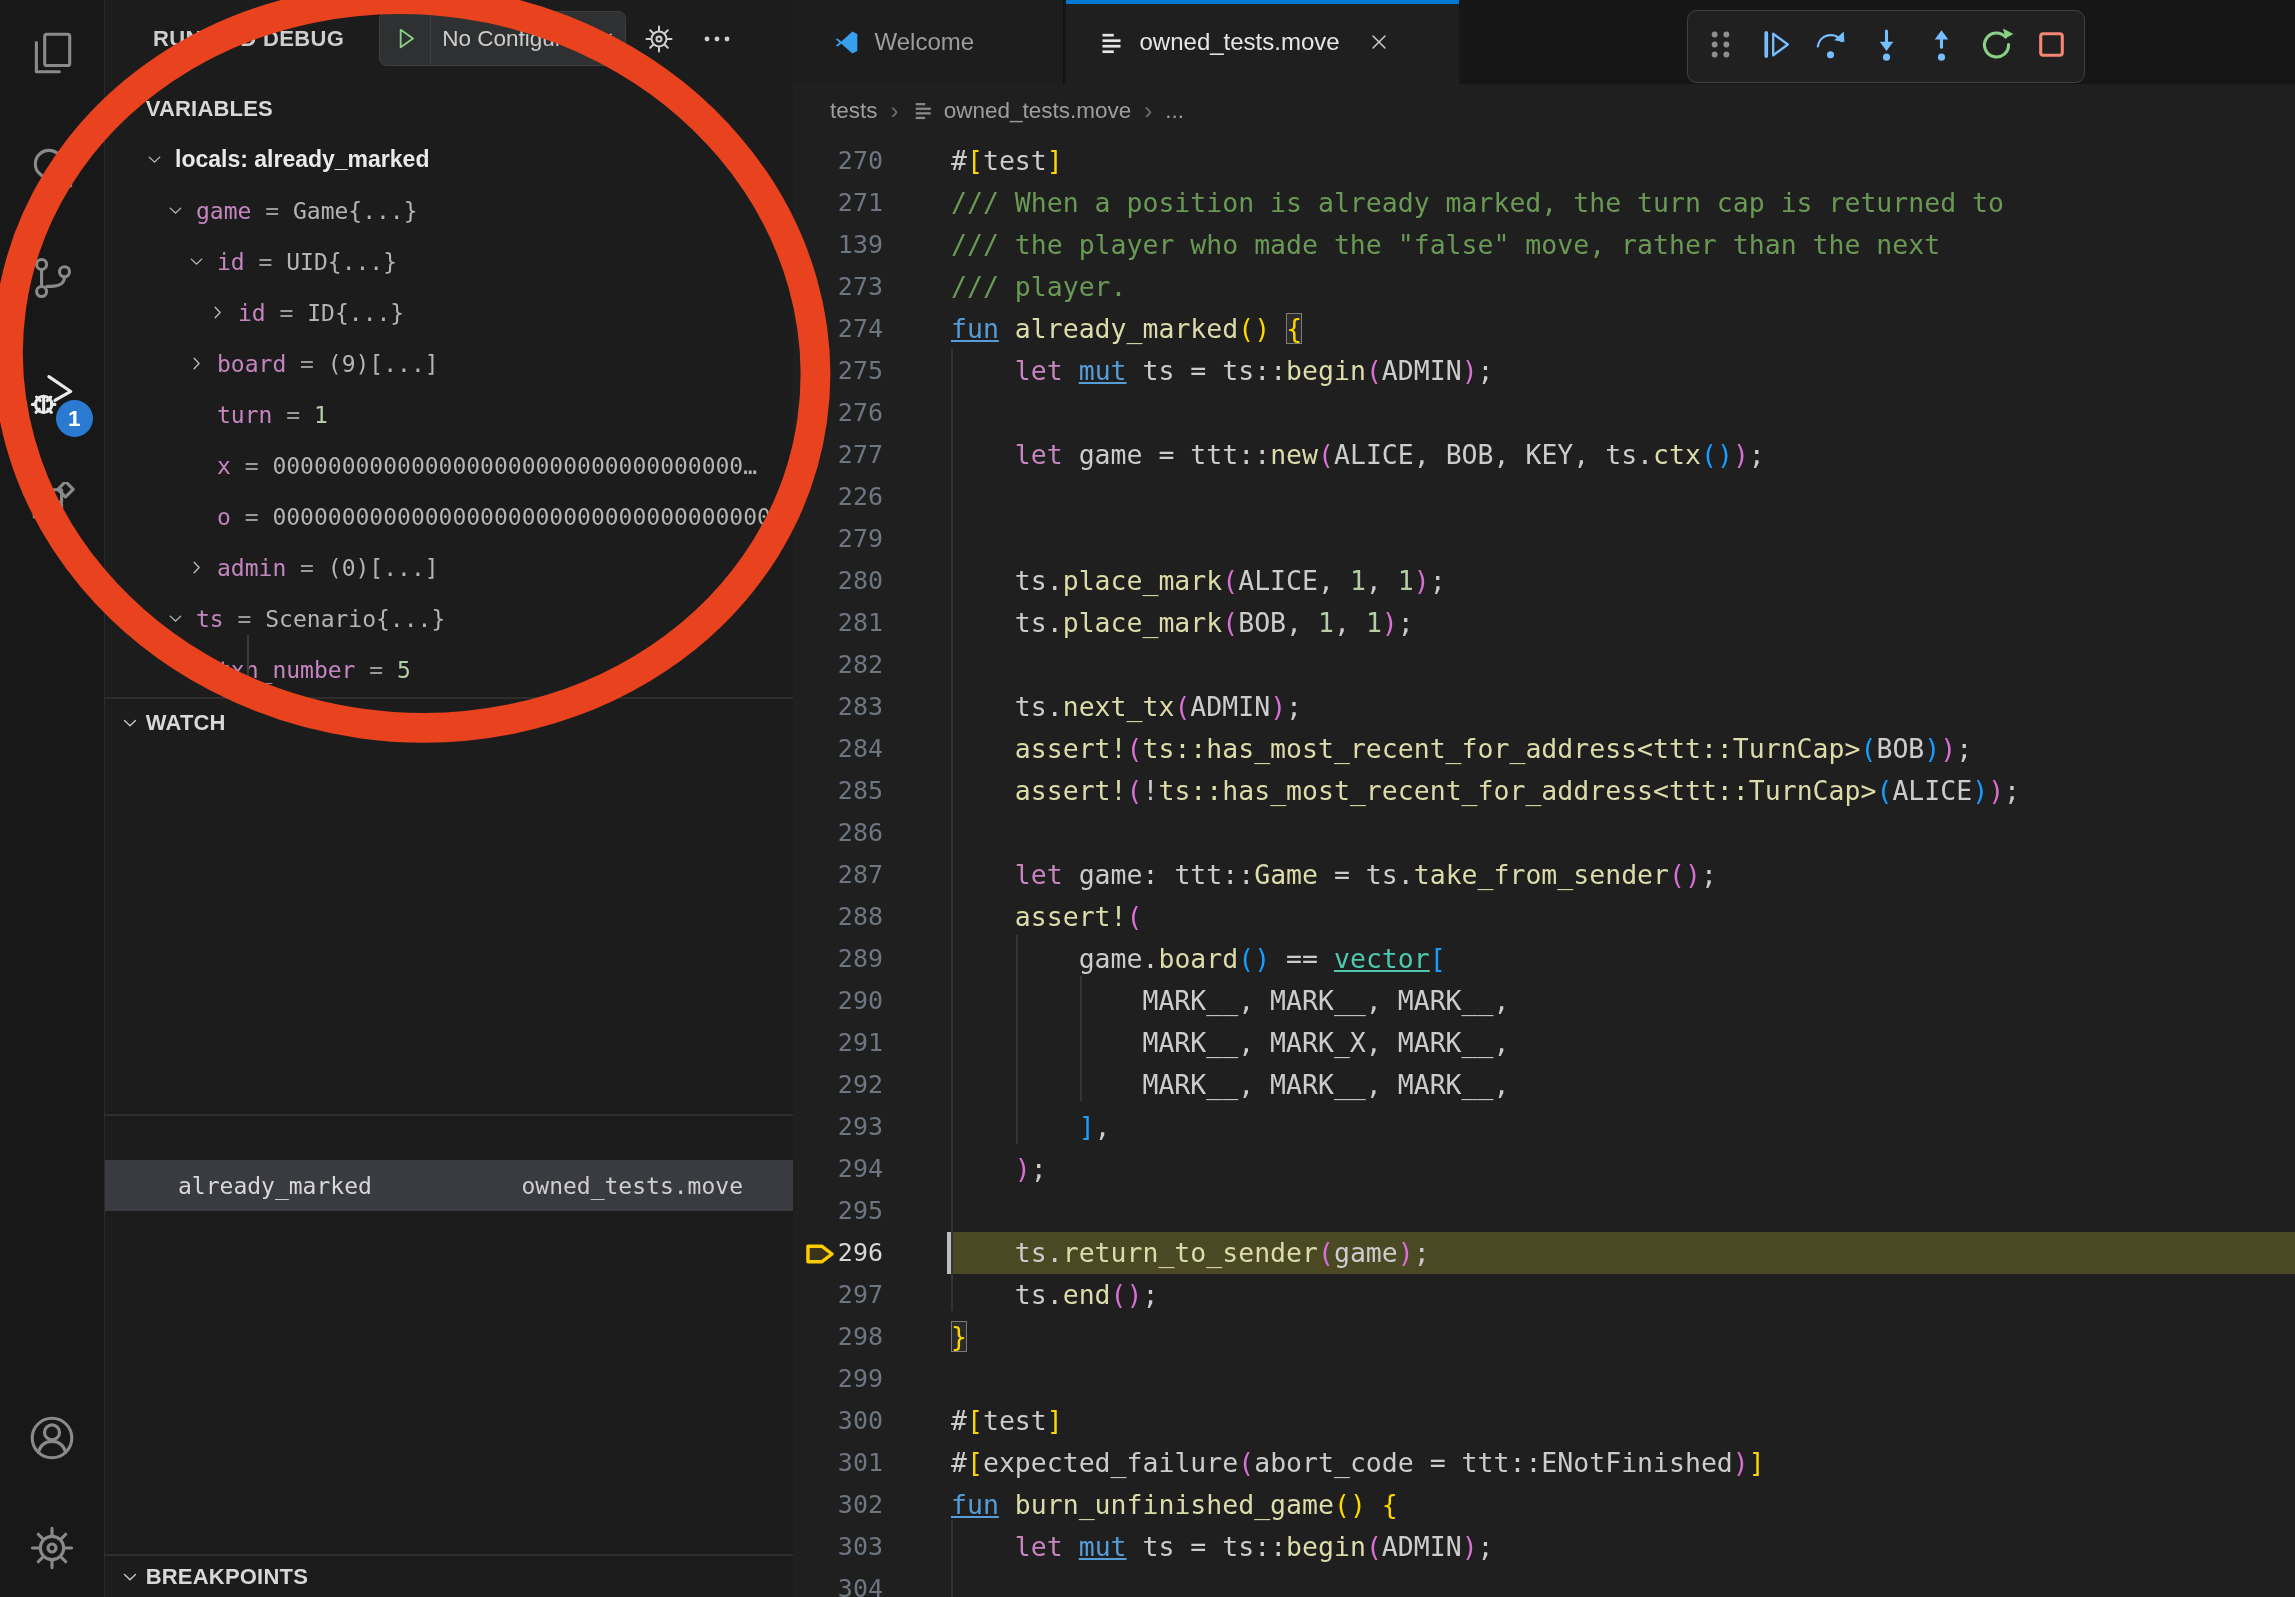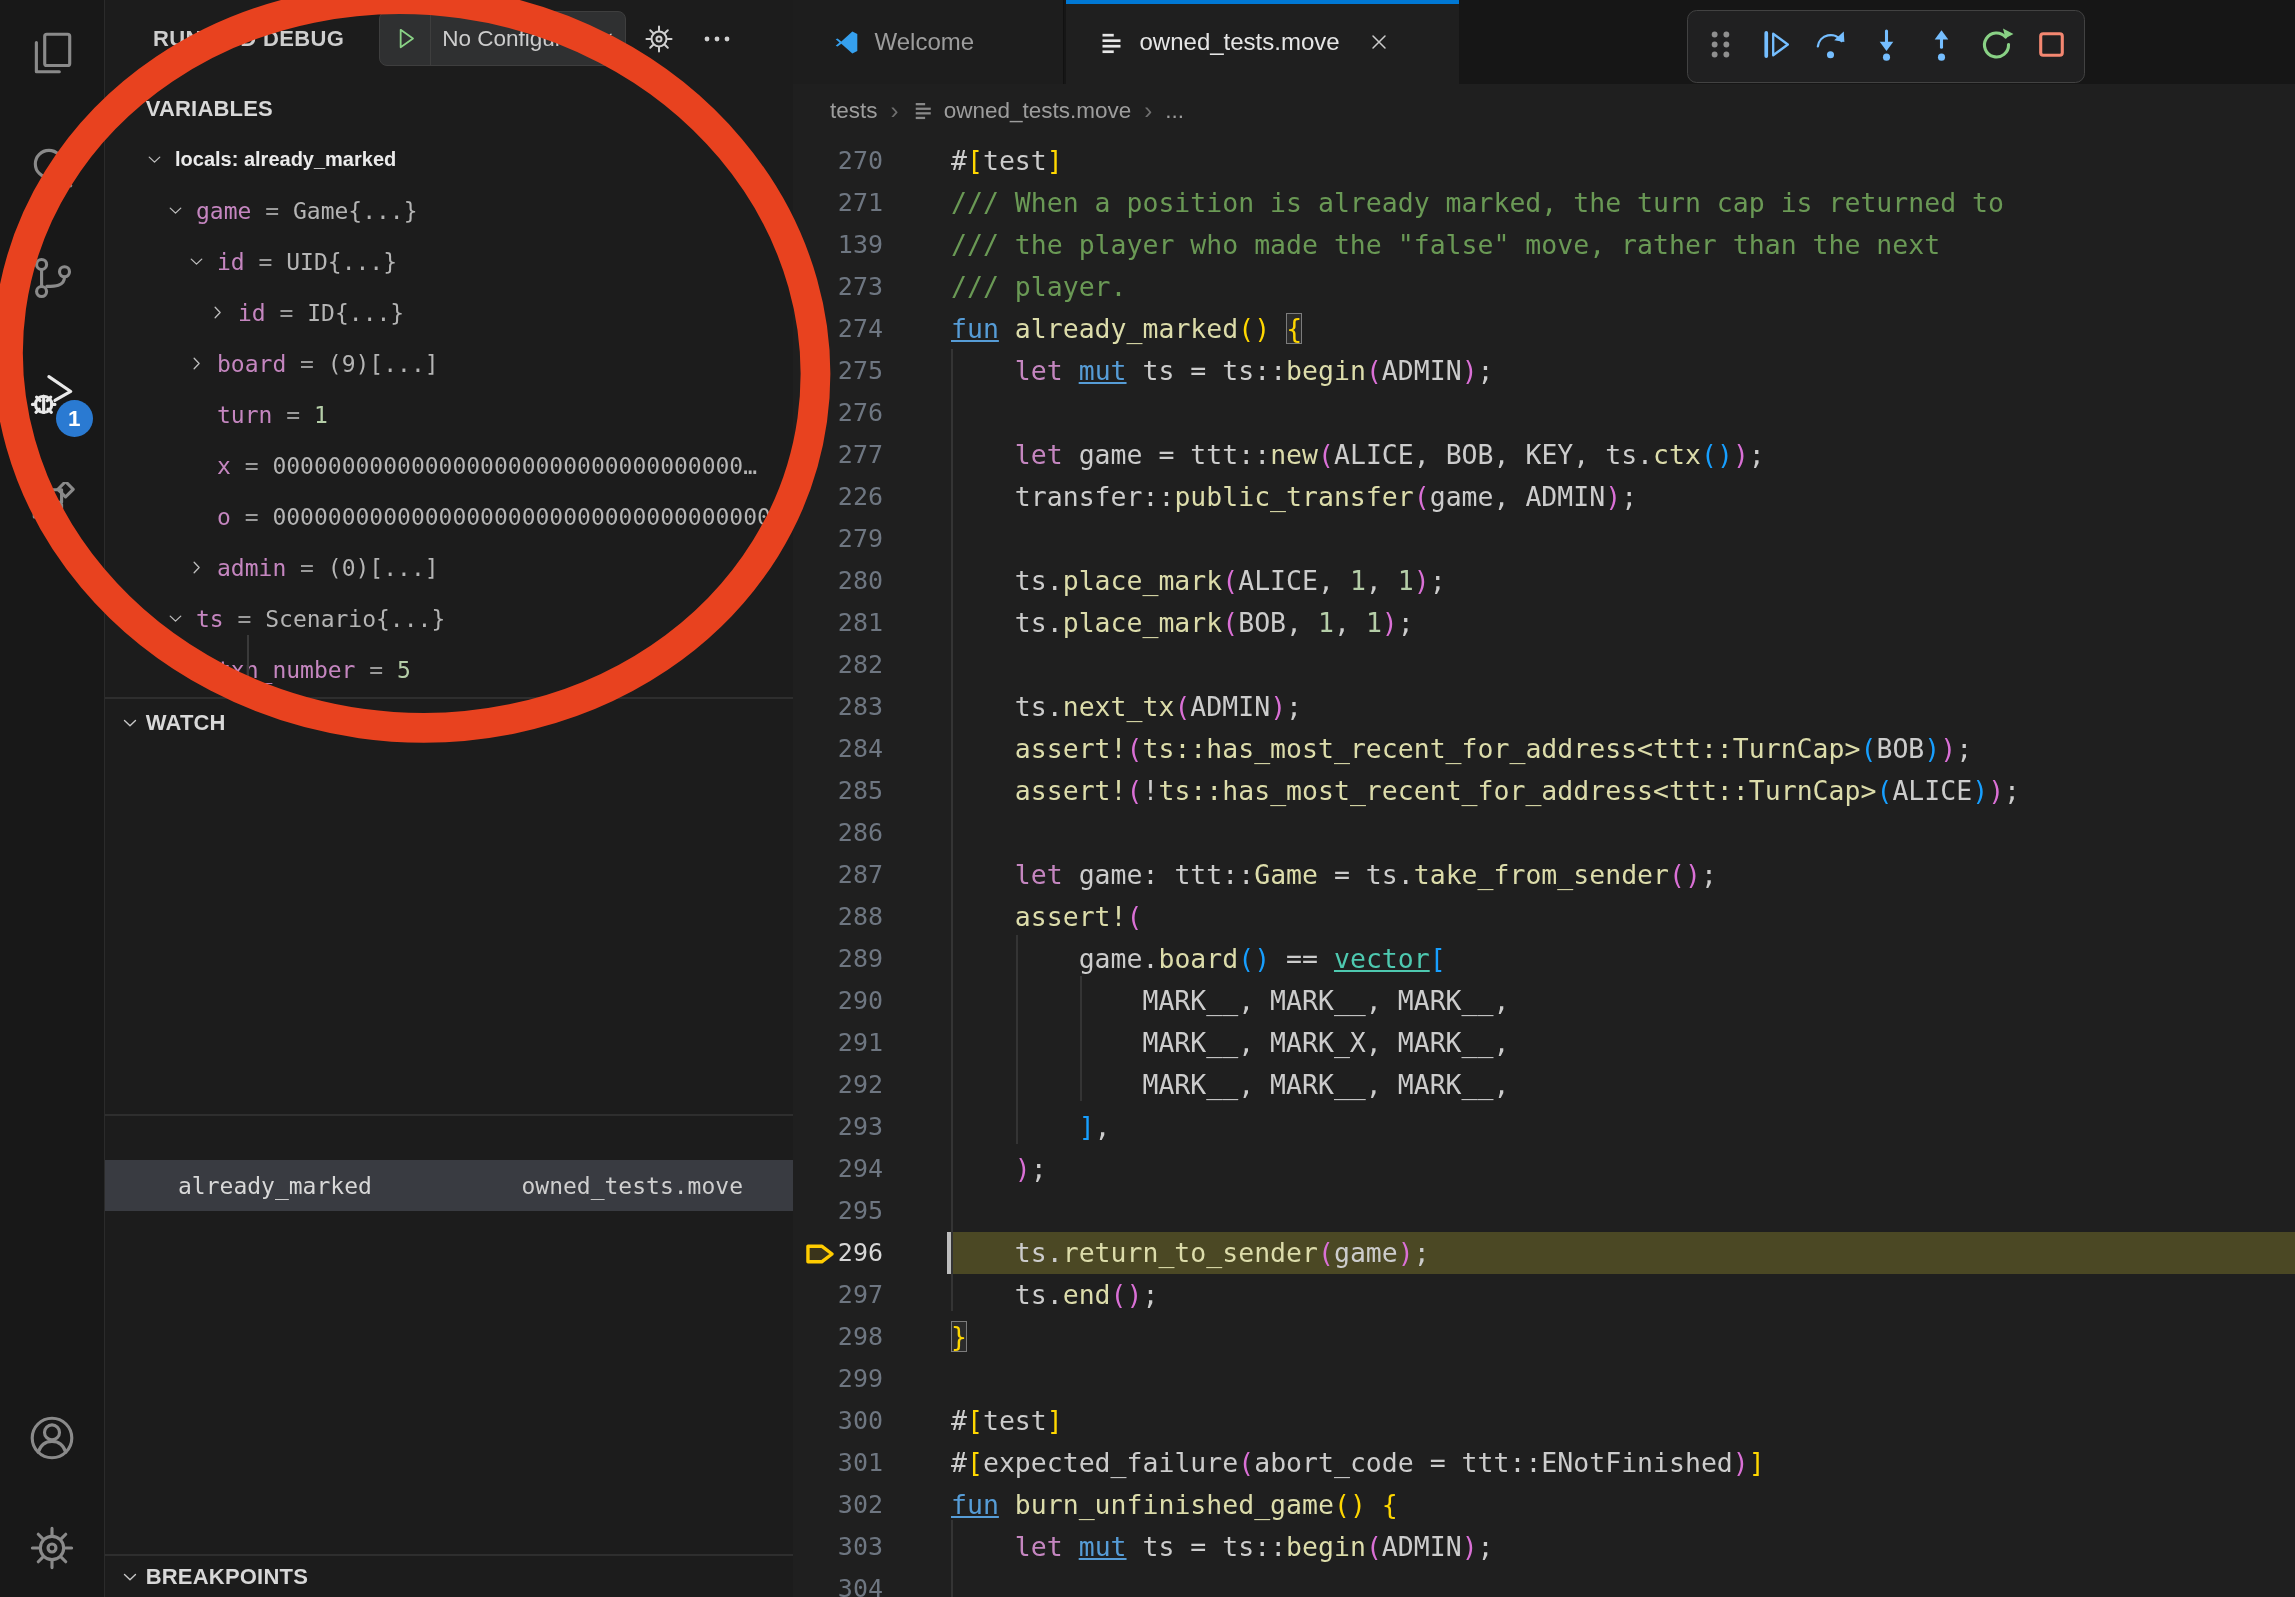--- a/index.html
+++ b/index.html
@@ -45,21 +45,21 @@
   .sec-header .chev{width:31px;display:flex;justify-content:center;margin-left:9.7px;
     color:#c8c8c8;}
   .sec-header .chev svg{width:22px;height:22px;}
   .sec-status{margin-left:auto;font-size:20px;font-weight:700;color:#d2d2d2;}
 
   #variables-rows{position:absolute;left:0;top:134px;width:100%;}
   .var-row{height:51px;display:flex;align-items:center;white-space:pre;overflow:hidden;
     font-family:"DejaVu Sans Mono",monospace;font-size:23px;cursor:pointer;}
   .var-row .chevbox{width:31px;flex:0 0 31px;display:flex;justify-content:flex-start;color:#bdbdbd;}
   .var-row .chevbox svg{width:21px;height:21px;}
-  .var-scope{font-family:"Liberation Sans",sans-serif;font-weight:700;font-size:20px;color:#eaeaea;}
+  .var-scope{font-family:"Liberation Sans",sans-serif;font-weight:700;font-size:23px;color:#eaeaea;}
   .vname{color:#c586c0;}
   .veq{color:#9a9a9a;}
   .vval{color:#b4b4b4;}
   .vval.num{color:#b5cea8;}
   .tree-guide{position:absolute;width:1.6px;background:#3a3a3a;}
 
   #callstack-rows{position:absolute;left:0;top:1160px;width:100%;}
   .cs-row{position:relative;height:51px;display:flex;align-items:center;
     font-family:"DejaVu Sans Mono",monospace;font-size:23px;color:#d8d8d8;cursor:pointer;}
   .cs-row.selected{background:#393b41;}
@@ -383,21 +383,21 @@
     </div>
   <div id="code">
       <div class="code-line"><span class="gut-num">270</span><span class="code-text"><span class="tk-w">#</span><span class="tk-b1">[</span><span class="tk-w">test</span><span class="tk-b1">]</span></span></div>
       <div class="code-line"><span class="gut-num">271</span><span class="code-text"><span class="tk-com">/// When a position is already marked, the turn cap is returned to</span></span></div>
       <div class="code-line"><span class="gut-num">139</span><span class="code-text"><span class="tk-com">/// the player who made the "false" move, rather than the next</span></span></div>
       <div class="code-line"><span class="gut-num">273</span><span class="code-text"><span class="tk-com">/// player.</span></span></div>
       <div class="code-line"><span class="gut-num">274</span><span class="code-text"><span class="tk-kw">fun</span><span class="tk-w"> </span><span class="tk-fn">already_marked</span><span class="tk-b1">(</span><span class="tk-b1">)</span><span class="tk-w"> </span><span class="tk-b1m">{</span></span></div>
       <div class="code-line"><span class="gut-num">275</span><span class="code-text"><span class="tk-w">    </span><span class="tk-ctl">let</span><span class="tk-w"> </span><span class="tk-kw">mut</span><span class="tk-w"> ts = ts::</span><span class="tk-fn">begin</span><span class="tk-b2">(</span><span class="tk-w">ADMIN</span><span class="tk-b2">)</span><span class="tk-w">;</span></span></div>
       <div class="code-line"><span class="gut-num">276</span><span class="code-text"></span></div>
       <div class="code-line"><span class="gut-num">277</span><span class="code-text"><span class="tk-w">    </span><span class="tk-ctl">let</span><span class="tk-w"> game = ttt::</span><span class="tk-fn">new</span><span class="tk-b2">(</span><span class="tk-w">ALICE, BOB, KEY, ts.</span><span class="tk-fn">ctx</span><span class="tk-b3">(</span><span class="tk-b3">)</span><span class="tk-b2">)</span><span class="tk-w">;</span></span></div>
-      <div class="code-line"><span class="gut-num">226</span><span class="code-text"><span class="tk-w">    transfer::</span><span class="tk-fn">public_transfer</span><span class="tk-b2">(</span><span class="tk-w">game, ADMIN</span><span class="tk-b2">)</span><span class="tk-w">;</span></span></div>
+      <div class="code-line"><span class="gut-num">226</span></div>
       <div class="code-line"><span class="gut-num">279</span><span class="code-text"></span></div>
       <div class="code-line"><span class="gut-num">280</span><span class="code-text"><span class="tk-w">    ts.</span><span class="tk-fn">place_mark</span><span class="tk-b2">(</span><span class="tk-w">ALICE, </span><span class="tk-num">1</span><span class="tk-w">, </span><span class="tk-num">1</span><span class="tk-b2">)</span><span class="tk-w">;</span></span></div>
       <div class="code-line"><span class="gut-num">281</span><span class="code-text"><span class="tk-w">    ts.</span><span class="tk-fn">place_mark</span><span class="tk-b2">(</span><span class="tk-w">BOB, </span><span class="tk-num">1</span><span class="tk-w">, </span><span class="tk-num">1</span><span class="tk-b2">)</span><span class="tk-w">;</span></span></div>
       <div class="code-line"><span class="gut-num">282</span><span class="code-text"></span></div>
       <div class="code-line"><span class="gut-num">283</span><span class="code-text"><span class="tk-w">    ts.</span><span class="tk-fn">next_tx</span><span class="tk-b2">(</span><span class="tk-w">ADMIN</span><span class="tk-b2">)</span><span class="tk-w">;</span></span></div>
       <div class="code-line"><span class="gut-num">284</span><span class="code-text"><span class="tk-w">    </span><span class="tk-fn">assert!</span><span class="tk-b2">(</span><span class="tk-fn">ts::has_most_recent_for_address</span><span class="tk-fn">&lt;ttt::TurnCap&gt;</span><span class="tk-b3">(</span><span class="tk-w">BOB</span><span class="tk-b3">)</span><span class="tk-b2">)</span><span class="tk-w">;</span></span></div>
       <div class="code-line"><span class="gut-num">285</span><span class="code-text"><span class="tk-w">    </span><span class="tk-fn">assert!</span><span class="tk-b2">(</span><span class="tk-w">!</span><span class="tk-fn">ts::has_most_recent_for_address</span><span class="tk-fn">&lt;ttt::TurnCap&gt;</span><span class="tk-b3">(</span><span class="tk-w">ALICE</span><span class="tk-b3">)</span><span class="tk-b2">)</span><span class="tk-w">;</span></span></div>
       <div class="code-line"><span class="gut-num">286</span><span class="code-text"></span></div>
       <div class="code-line"><span class="gut-num">287</span><span class="code-text"><span class="tk-w">    </span><span class="tk-ctl">let</span><span class="tk-w"> game: </span><span class="tk-w">ttt::</span><span class="tk-fn">Game</span><span class="tk-w"> = ts.</span><span class="tk-fn">take_from_sender</span><span class="tk-b2">(</span><span class="tk-b2">)</span><span class="tk-w">;</span></span></div>
       <div class="code-line"><span class="gut-num">288</span><span class="code-text"><span class="tk-w">    </span><span class="tk-fn">assert!</span><span class="tk-b2">(</span></span></div>

